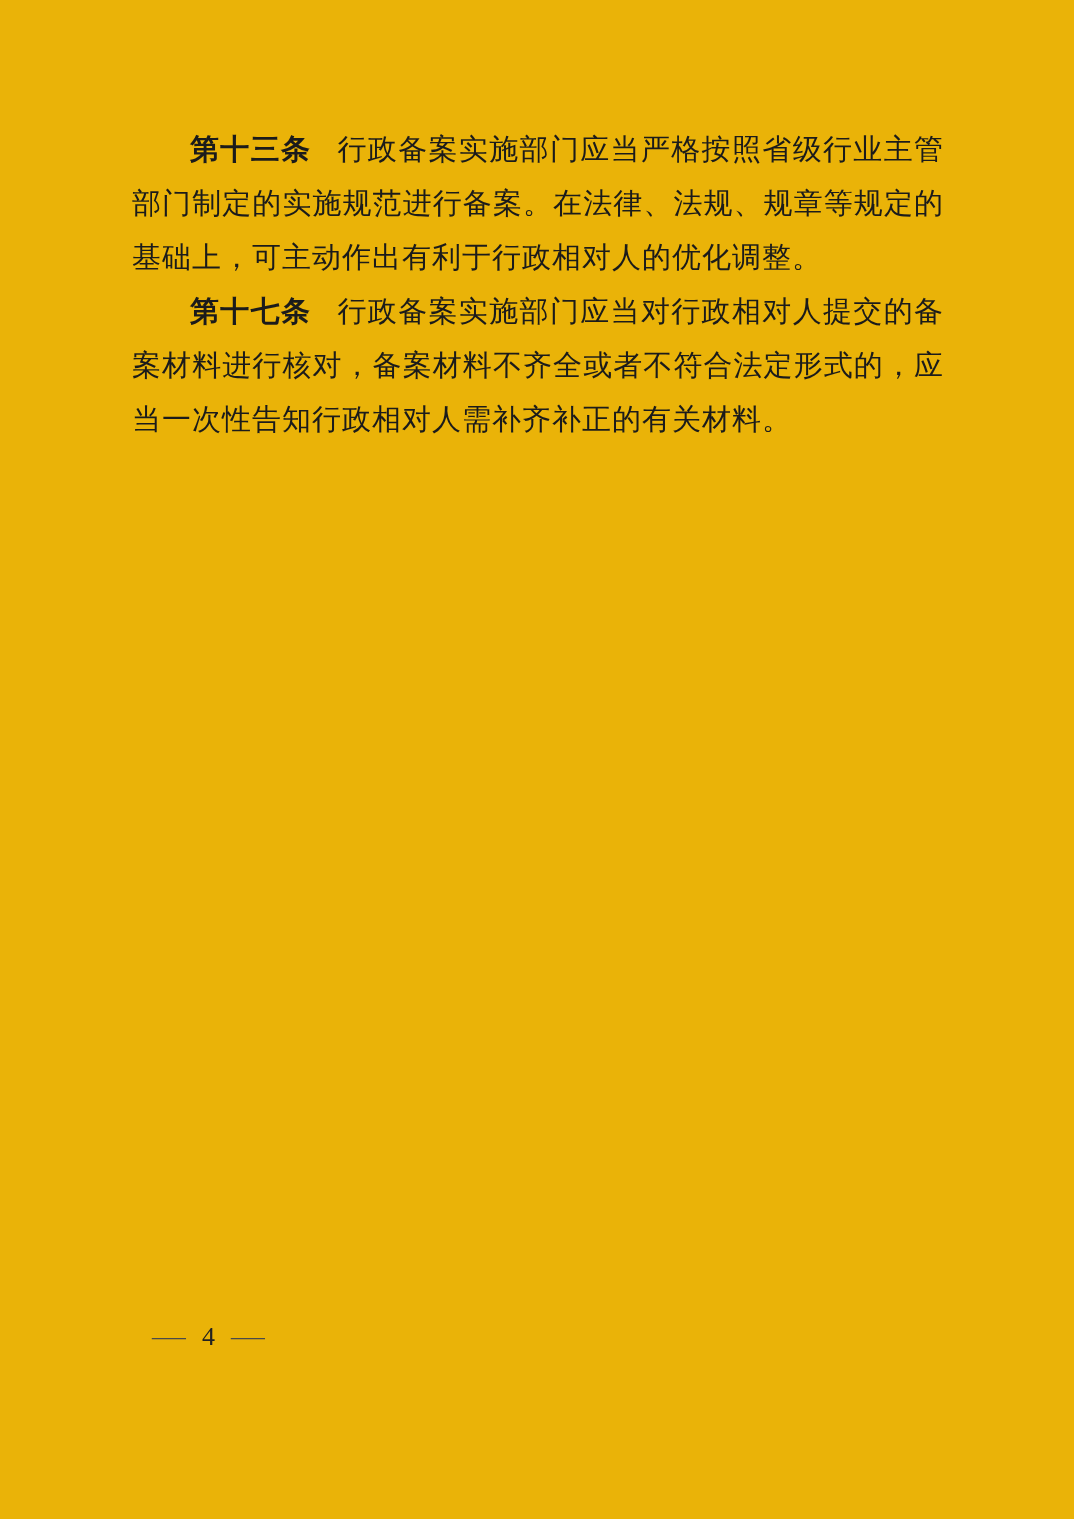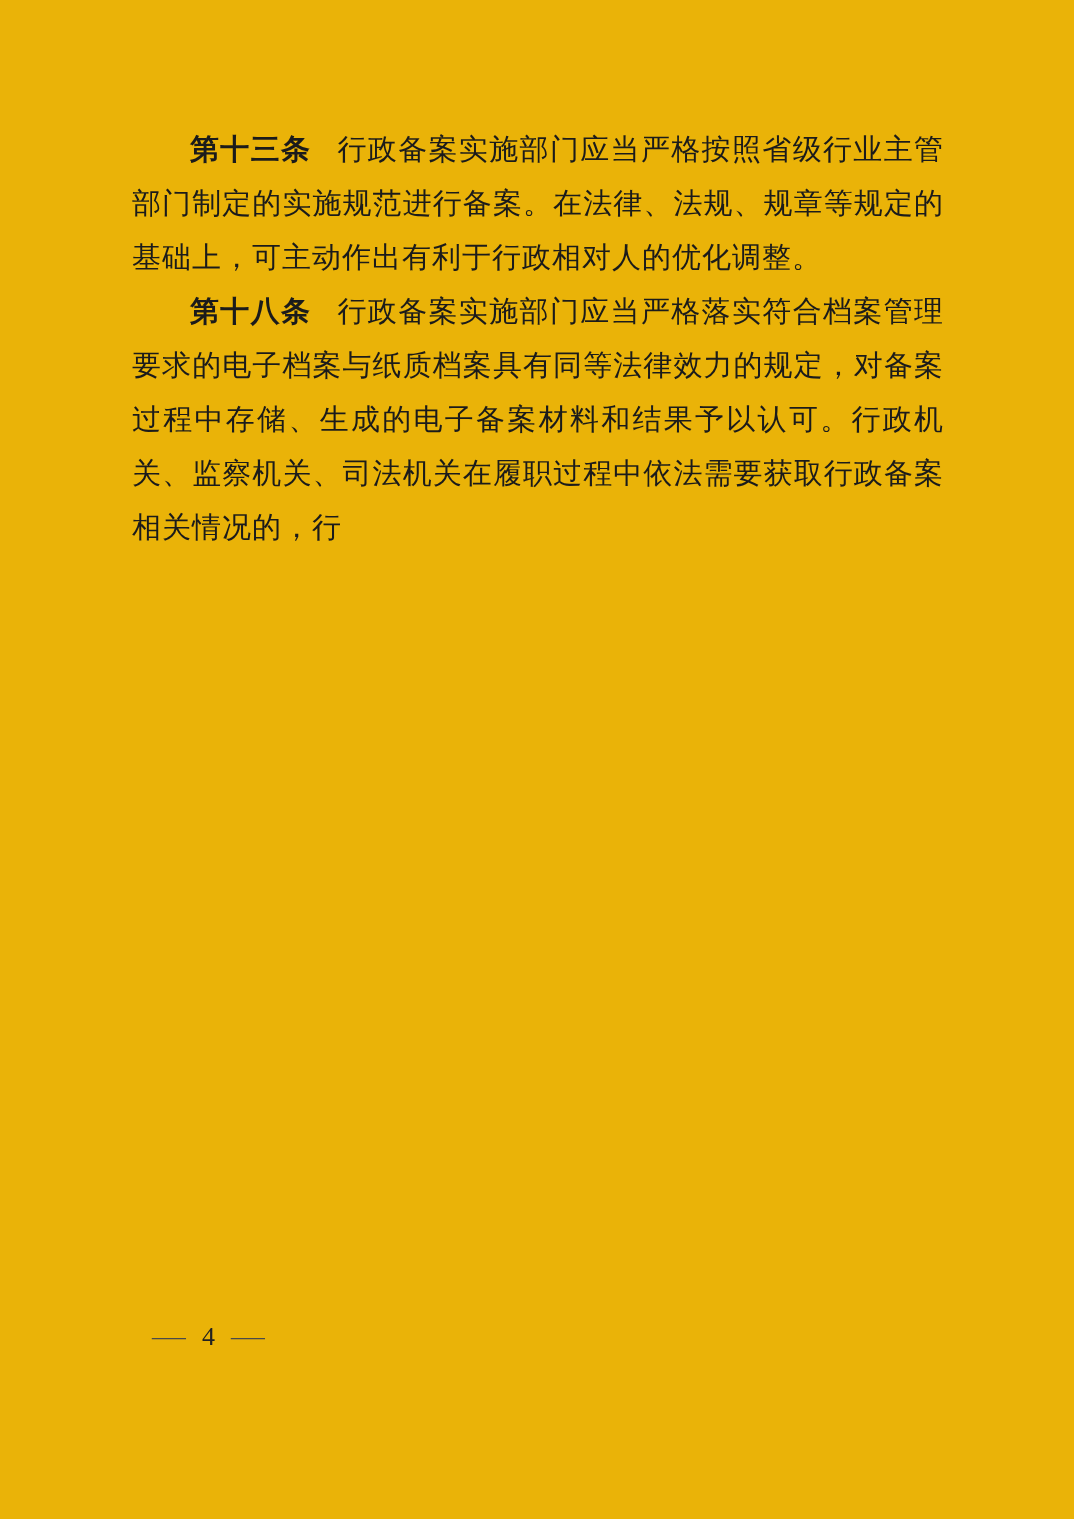--- a/index.html
+++ b/index.html
@@ -62,22 +62,22 @@
 <body>
 
 <div class="page">
   <div class="content">
 
     <p class="article"><span class="art-num">第十三条</span><span class="art-body">行政备案实施部门应当严格按照省级行业主管部门制定的实施规范进行备案。在法律、法规、规章等规定的基础上，可主动作出有利于行政相对人的优化调整。</span></p>
 
 
 
 
+    <p class="article"><span class="art-num">第十七条</span><span class="art-body">行政备案实施部门应当对行政相对人提交的备案材料进行核对，备案材料不齐全或者不符合法定形式的，应当一次性告知行政相对人需补齐补正的有关材料。</span></p>
 
-    <p class="article"><span class="art-num">第十八条</span><span class="art-body">行政备案实施部门应当严格落实符合档案管理要求的电子档案与纸质档案具有同等法律效力的规定，对备案过程中存储、生成的电子备案材料和结果予以认可。行政机关、监察机关、司法机关在履职过程中依法需要获取行政备案相关情况的，行</span></p>
 
   </div>
 
   <div class="footer">
     <span class="dash">—</span>
     <span class="num">4</span>
     <span class="dash">—</span>
   </div>
 </div>
 

